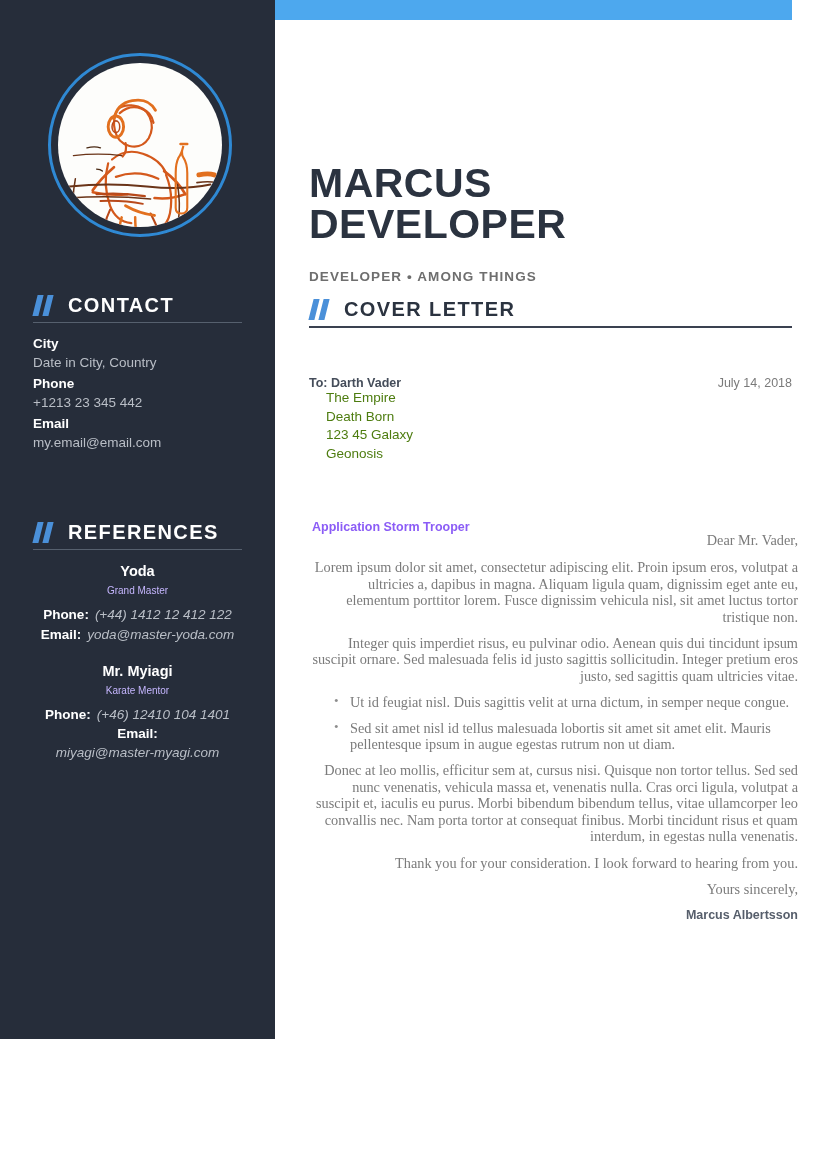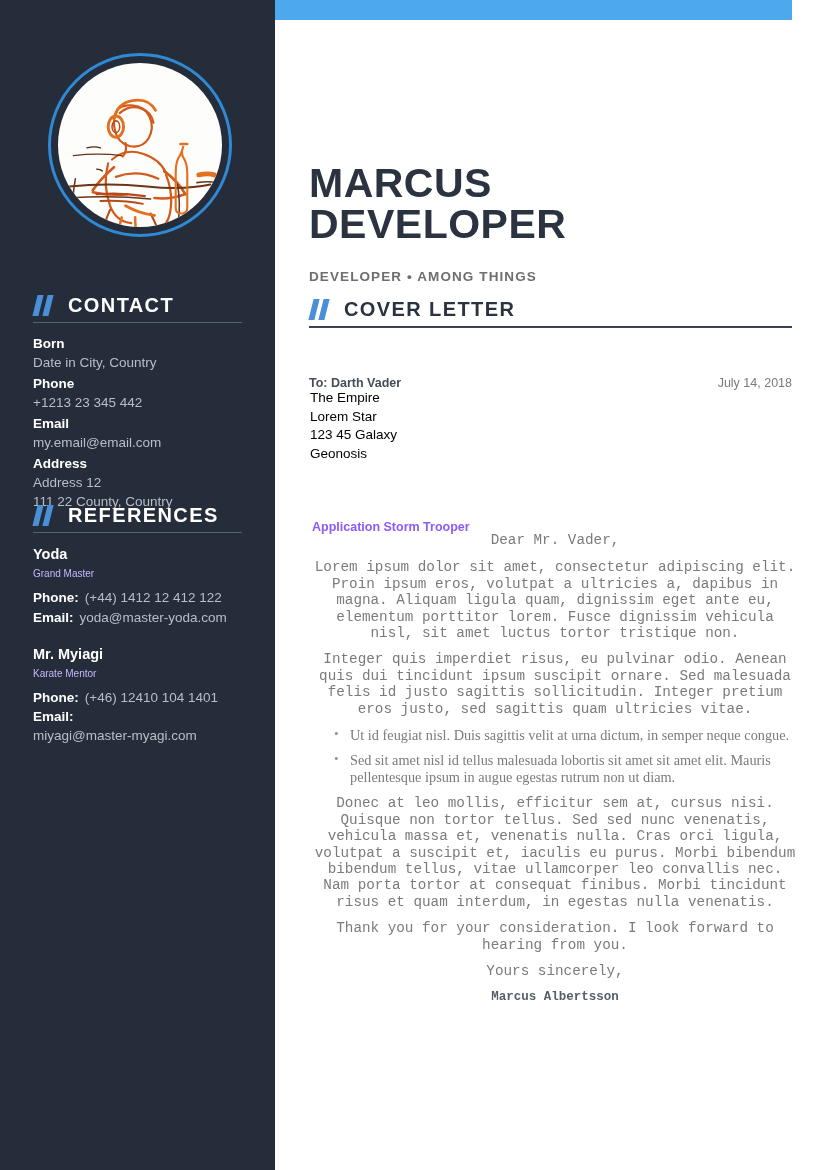--- a/index.html
+++ b/index.html
@@ -29,21 +29,21 @@
     height: 20px;
     background: #4da8ee;
   }
 
   
   .sidebar {
     position: absolute;
     left: 0;
     top: 0;
     width: 275px;
-    height: 1170px;
+    height: 1039px;
     background: #262d3a;
     padding: 0 33px;
   }
 
   .avatar-wrap {
     position: absolute;
     left: 48px;
     top: 53px;
     width: 184px;
     height: 184px;
@@ -57,21 +57,21 @@
     height: 100%;
     border-radius: 50%;
     background: #fdfdfb;
     overflow: hidden;
     position: relative;
   }
   .avatar-inner svg { display: block; width: 100%; height: 100%; }
 
   .side-section { position: absolute; left: 33px; width: 209px; }
   #contact-section   { top: 294px; }
-  #references-section{ top: 504px; }
+  #references-section{ top: 521px; text-align: center; }
 
   .sec-head {
     display: flex;
     align-items: center;
     gap: 13px;
     margin-bottom: 5px;
   }
   .slashes {
     display: inline-block;
     width: 22px;
@@ -135,20 +135,21 @@
   .ref-line.wrap { white-space: normal; }
   .ref-key {
     color: #ffffff;
     font-size: 13.5px;
     font-weight: bold;
   }
   .ref-val {
     color: #b9bec6;
     font-size: 13.5px;
     padding-left: 6px;
+    font-style: italic;
   }
   .ref-val.nopad { padding-left: 0; }
 
   
   .main {
     position: absolute;
     left: 309px;
     top: 0;
     width: 483px;
   }
@@ -192,22 +193,22 @@
     font-weight: bold;
   }
   .to-date {
     color: #7a7a7a;
     font-size: 12.5px;
   }
 
   .recipient {
     position: absolute;
     top: 389px;
-    left: 1px;
-    color: #000000;
+    left: 17px;
+    color: #4d7c0f;
     font-size: 13.5px;
     line-height: 18.5px;
   }
 
   .subject {
     position: absolute;
     top: 520px;
     left: 3px;
     color: #8b5cf6;
     font-size: 12.5px;
@@ -217,21 +218,21 @@
   .body {
     position: absolute;
     top: 532px;
     left: 3px;
     width: 486px;
     font-family: "Liberation Serif", serif;
     color: #7b7b7b;
     font-size: 14.3px;
     line-height: 16.4px;
   }
-  .body p { margin: 0 0 10px 0; text-align: center; font-family: Liberation Mono, monospace; }
+  .body p { margin: 0 0 10px 0; text-align: right; }
   .body p.tight { margin-bottom: 11px; }
 
   .body ul {
     margin: 0 0 10px 0;
     padding-left: 38px;
     list-style: none;
   }
   .body ul li {
     position: relative;
     margin-bottom: 9px;
@@ -323,35 +324,30 @@
       <div class="sec-head">
         <span class="slashes">
             <i></i>
             <i></i>
           </span>
         <span class="sec-title">CONTACT</span>
       </div>
       <div class="sec-rule"></div>
 
       <div class="f-group">
-        <div class="f-label">Born</div>
+        <div class="f-label">City</div>
         <div class="f-value">Date in City, Country</div>
       </div>
       <div class="f-group">
         <div class="f-label">Phone</div>
         <div class="f-value">+1213 23 345 442</div>
       </div>
       <div class="f-group">
         <div class="f-label">Email</div>
         <div class="f-value">my.email@email.com</div>
-      </div>
-      <div class="f-group">
-        <div class="f-label">Address</div>
-        <div class="f-value">Address 12</div>
-        <div class="f-value">111 22 County, Country</div>
       </div>
     </section>
 
     <section class="side-section" id="references-section">
       <div class="sec-head">
         <span class="slashes">
             <i></i>
             <i></i>
           </span>
         <span class="sec-title">REFERENCES</span>
@@ -401,21 +397,21 @@
       </div>
       <div class="sec-rule"></div>
       <div class="to-row">
         <span class="to-name">To: Darth Vader</span>
         <span class="to-date">July 14, 2018</span>
       </div>
     </div>
 
     <div class="recipient">
       <div>The Empire</div>
-      <div>Lorem Star</div>
+      <div>Death Born</div>
       <div>123 45 Galaxy</div>
       <div>Geonosis</div>
     </div>
 
     <div class="subject">Application Storm Trooper</div>
 
     <div class="body">
       <p class="tight">Dear Mr. Vader,</p>
       <p>Lorem ipsum dolor sit amet, consectetur adipiscing elit. Proin ipsum eros, volutpat a ultricies a, dapibus in magna. Aliquam ligula quam, dignissim eget ante eu, elementum porttitor lorem. Fusce dignissim vehicula nisl, sit amet luctus tortor tristique non.</p>
       <p>Integer quis imperdiet risus, eu pulvinar odio. Aenean quis dui tincidunt ipsum suscipit ornare. Sed malesuada felis id justo sagittis sollicitudin. Integer pretium eros justo, sed sagittis quam ultricies vitae.</p>

